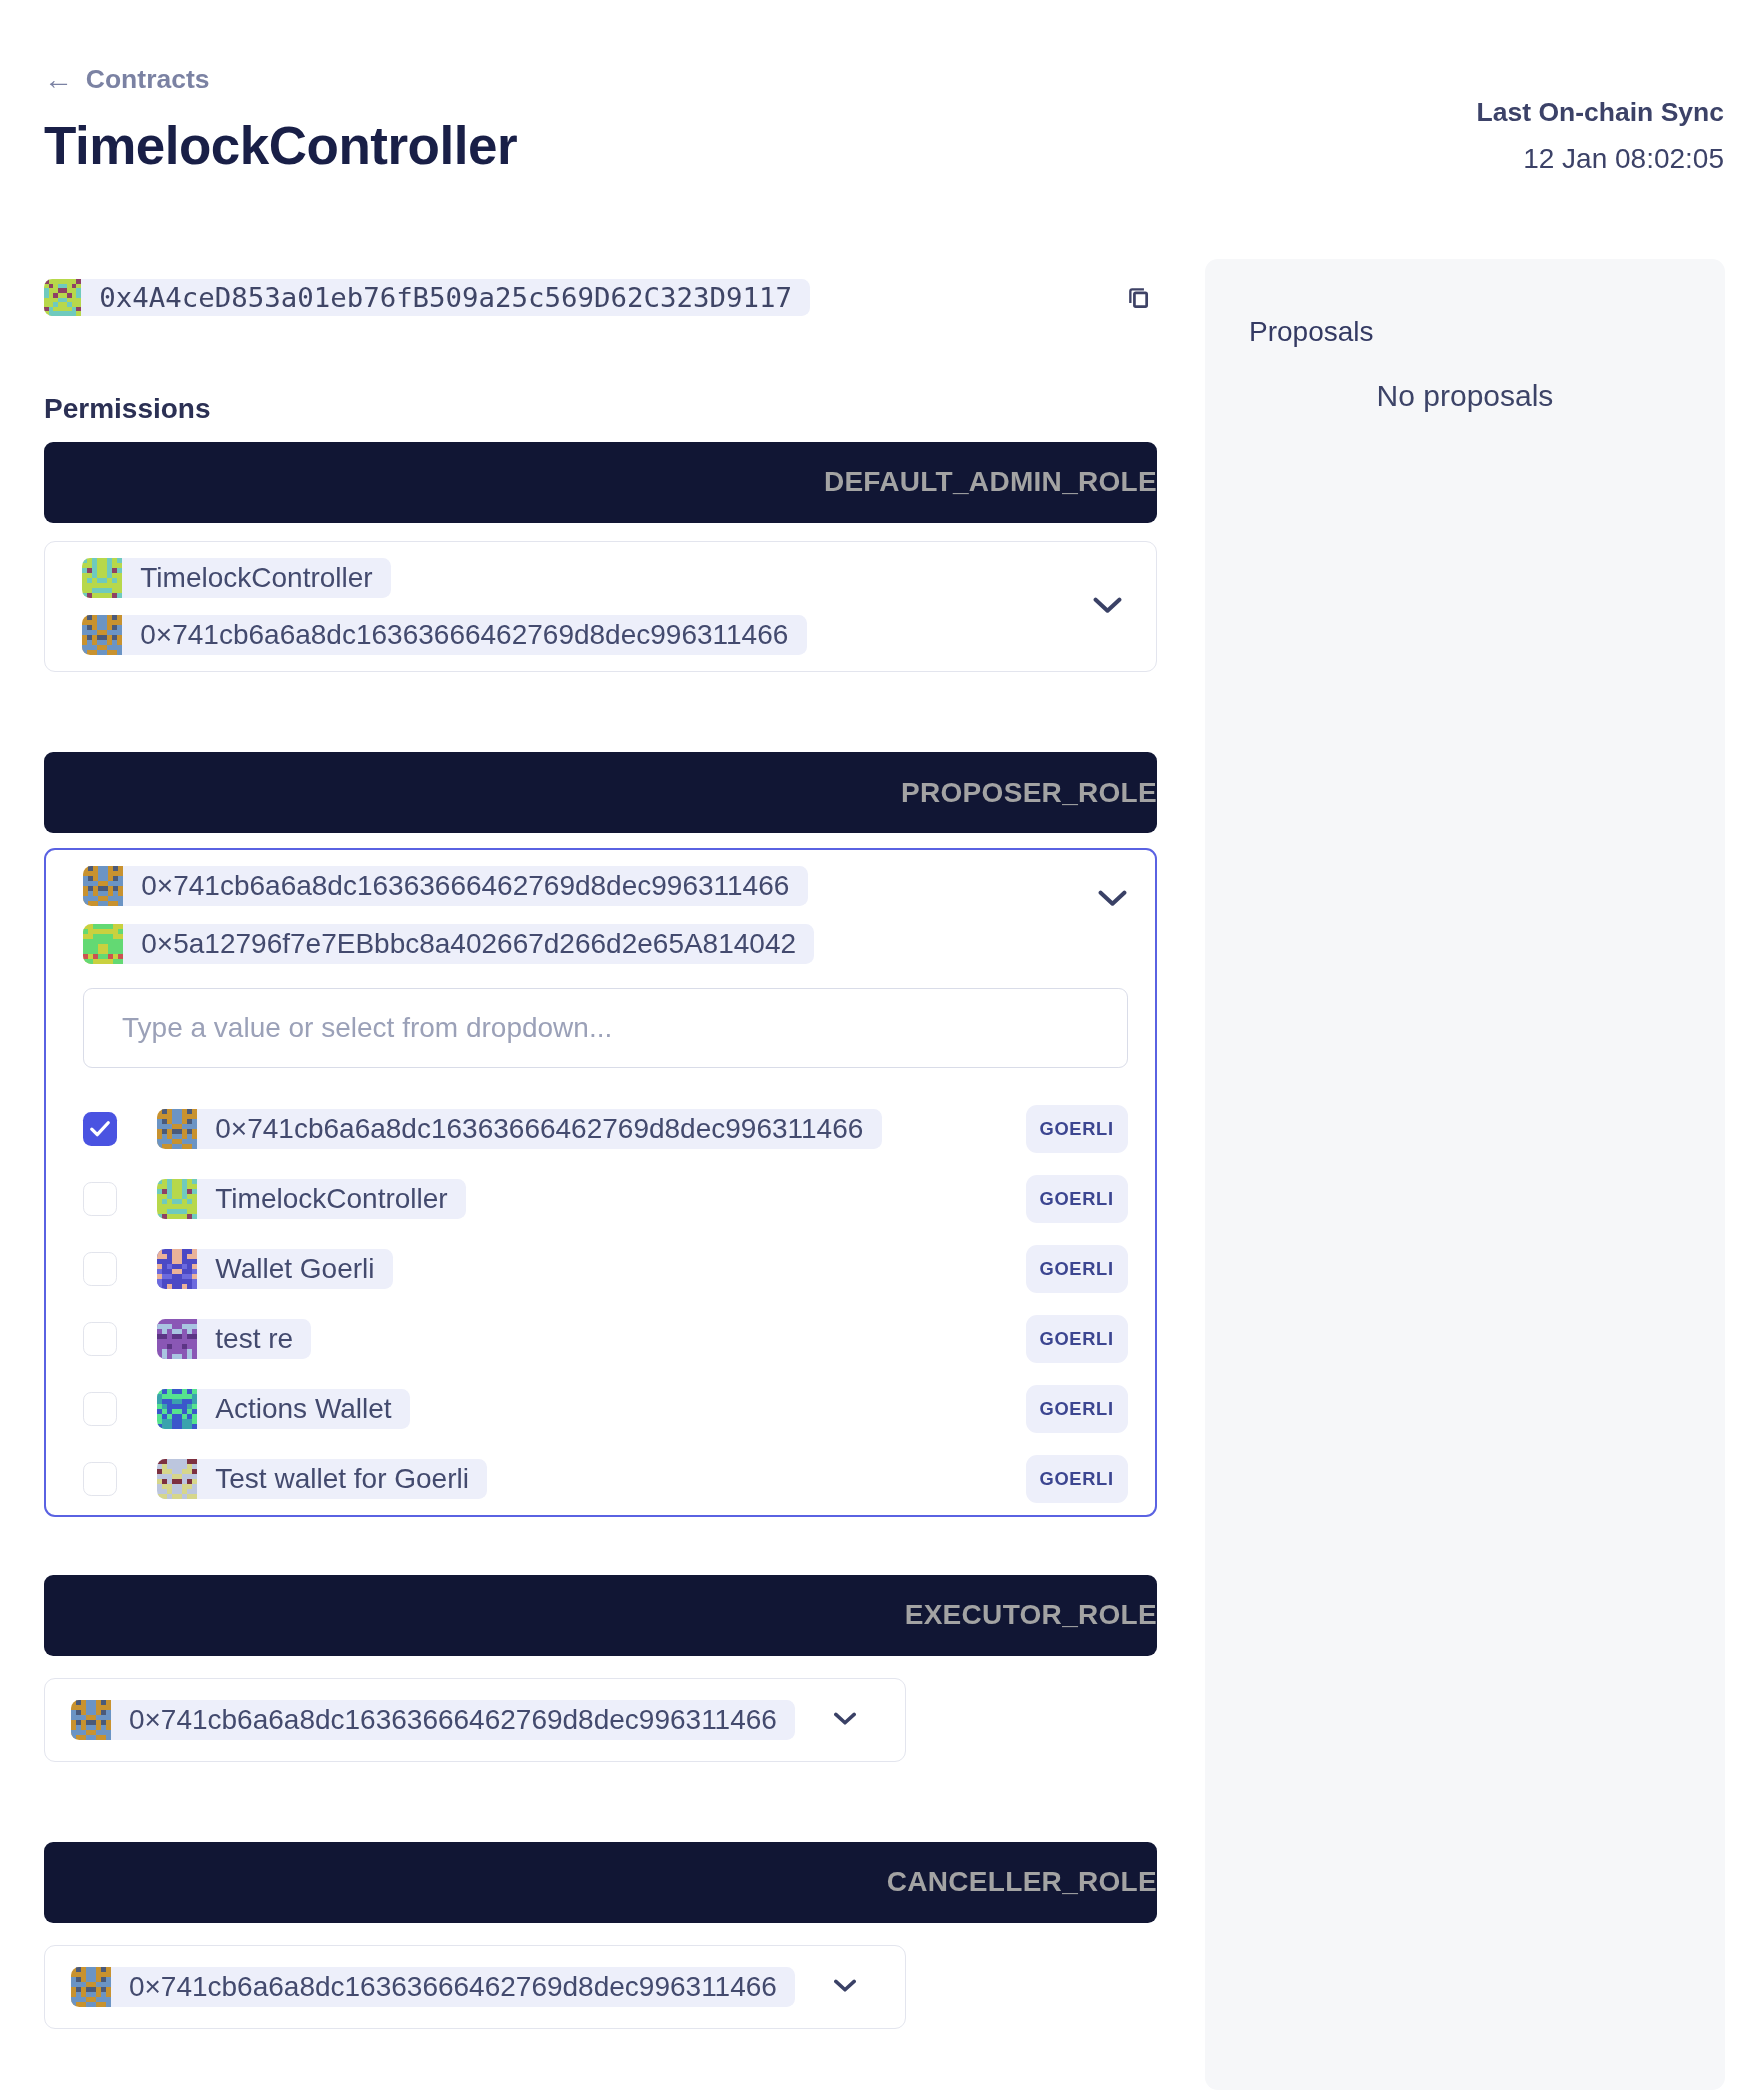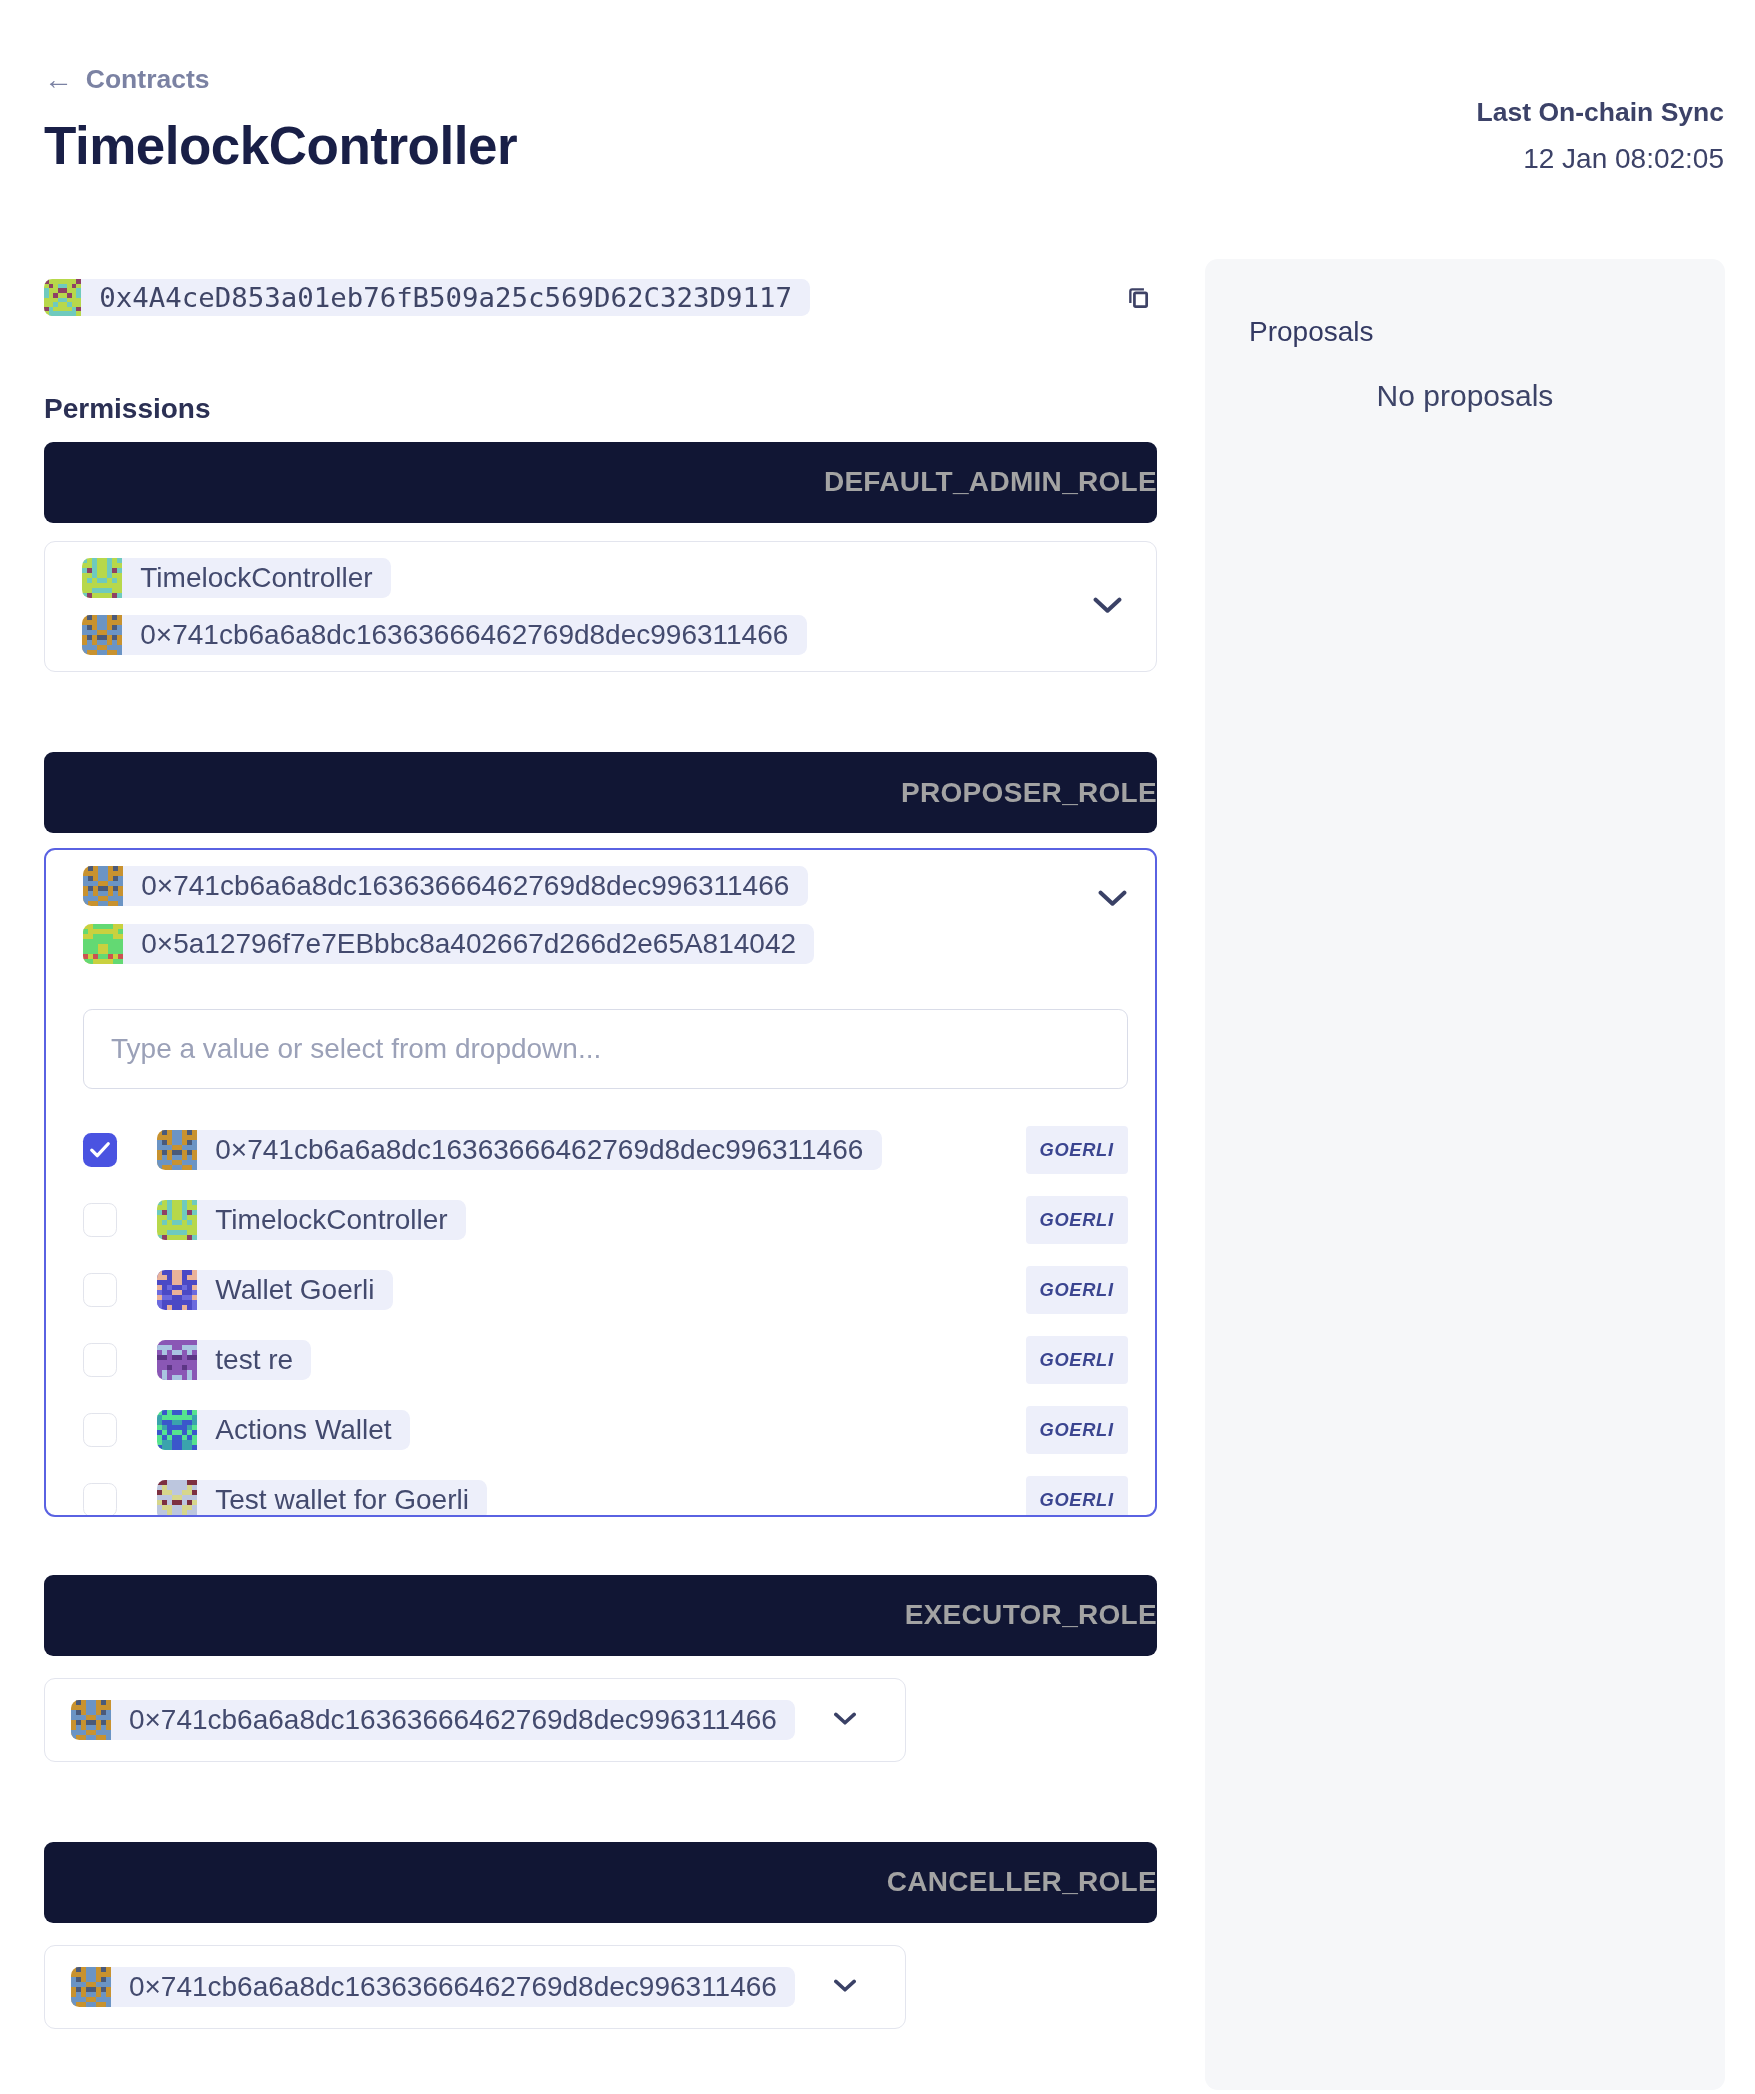--- a/index.html
+++ b/index.html
@@ -59,40 +59,40 @@
 
   .proposer-card {
     margin-top:14.6px; border:2.3px solid #5a62e2; border-radius:11px;
     padding:16.4px 27.4px 0 37px; height:669px; overflow:hidden; background:#fff;
   }
   .card-top { display:flex; }
   .card-top .member-col { gap:18.3px; }
   .card-top .chev { align-self:flex-start; margin-top:24px; }
 
   .select-input {
-    margin-top:45px; width:100%; height:80px;
+    margin-top:24px; width:100%; height:80px;
     border:1.8px solid #d9dce8; border-radius:9.1px;
-    font-size:28px; padding:0 27px; color:#2e3457; outline:none;
+    font-size:28px; padding:0 38px; color:#2e3457; outline:none;
     font-family:"Liberation Sans", sans-serif; background:#fff;
   }
   .select-input::placeholder { color:#9ba1b8; }
 
   .options { margin-top:37px; display:flex; flex-direction:column; gap:22px; }
   .option-row { display:flex; align-items:center; }
   .checkbox {
     width:34px; height:34px; border-radius:8.2px; flex:none;
     display:flex; align-items:center; justify-content:center; cursor:pointer;
   }
   .checkbox.unchecked { border:1.8px solid #e2e4ec; background:#fff; }
   .checkbox.checked { background:#4a53e1; }
   .option-pill { margin-left:40px; }
   .badge {
-    margin-left:auto; width:102px; height:48px; border-radius:4px;
+    margin-left:auto; width:102px; height:48px; border-radius:11px;
     background:#edeffa; color:#3b4590; font-weight:700; font-size:18.3px;
-    display:flex; align-items:center; justify-content:center; letter-spacing:0.7px;font-style:italic;
+    display:flex; align-items:center; justify-content:center; letter-spacing:0.7px;
   }
 
   .slim-card { width:862px; display:flex; align-items:center; height:84px; padding:0 48px 0 25.6px; margin-top:22px; }
 
   .side {
     width:520px; margin-left:48px; height:1831px;
     background:#f6f7f9; border-radius:12.8px; padding:57px 44px; flex:none;
   }
   .side-heading { margin:0; font-size:28px; font-weight:400; color:#343a63; }
   .side-empty { text-align:center; font-size:30px; color:#3d4468; margin-top:31px; }

